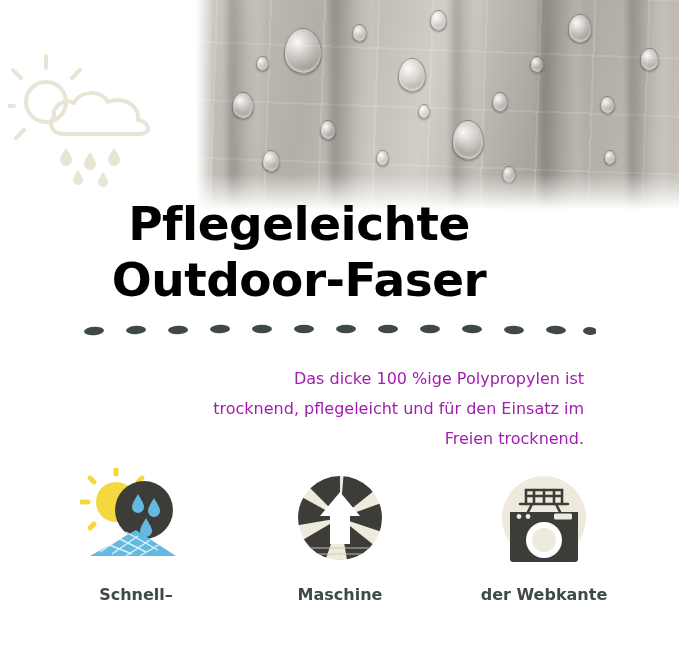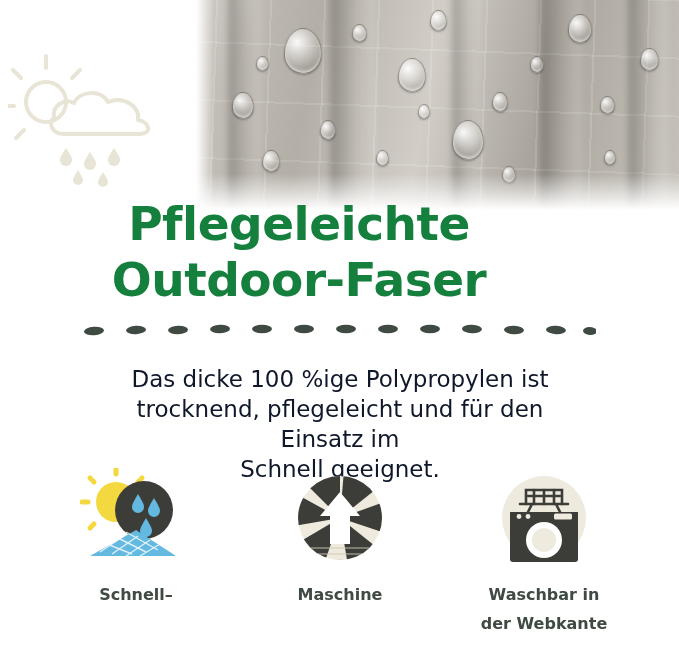--- a/index.html
+++ b/index.html
@@ -89,21 +89,21 @@
     height: 150px;
   }
 
   
   .headline {
     position: absolute;
     left: 0;
     top: 196px;
     width: 598px;
     text-align: center;
-    color: #15803d;
+    color: #000000;
     font-family: "DejaVu Sans", sans-serif;
     font-weight: bold;
     font-size: 47px;
     line-height: 56px;
     letter-spacing: -0.5px;
   }
   .headline .l2 { display: block; }
 
   
   .dashes {
@@ -113,23 +113,23 @@
     width: 512px;
     height: 16px;
   }
 
   
   .body-copy {
     position: absolute;
     left: 96px;
     top: 364px;
     width: 488px;
-    text-align: center;
-    color: #0f172a;
-    font-size: 23px;
+    text-align: right;
+    color: #a21caf;
+    font-size: 16px;
     line-height: 30px;
   }
 
   
   .features {
     position: absolute;
     left: 38px;
     top: 468px;
     width: 604px;
     display: flex;
@@ -233,21 +233,21 @@
         <ellipse cx="430" cy="8" rx="10" ry="4.2" transform="rotate(2 430 8)"></ellipse>
         <ellipse cx="472" cy="8" rx="10" ry="4.2" transform="rotate(3 472 8)"></ellipse>
         <ellipse cx="506" cy="9" rx="7" ry="4.0" transform="rotate(3 506 9)"></ellipse>
       </g>
     </svg>
   </div>
 
   <div class="body-copy">
     <div>Das dicke 100 %ige Polypropylen ist</div>
     <div>trocknend, pflegeleicht und für den Einsatz im</div>
-    <div>Schnell geeignet.</div>
+    <div>Freien trocknend.</div>
   </div>
 
   <div class="features">
 
     <div class="feature">
       <div class="feature-icon">
         <svg width="112" height="100" viewBox="0 0 112 100" xmlns="http://www.w3.org/2000/svg">
           <g>
             <circle cx="36" cy="34" r="20" fill="#f3d93f"></circle>
             <g stroke="#f3d93f" stroke-width="5" stroke-linecap="round">
@@ -328,19 +328,18 @@
             <path d="M46 22 v14"></path>
             <path d="M56 22 v14"></path>
             <path d="M66 22 v14"></path>
             <path d="M40 28 h32"></path>
             <path d="M44 36 l-4 8"></path>
             <path d="M68 36 l4 8"></path>
           </g>
         </svg>
       </div>
       <div class="feature-label">
-        <span class="ln">Waschbar in</span>
         <span class="ln">der Webkante</span>
       </div>
     </div>
 
   </div>
 </div>
 
 </body></html>

